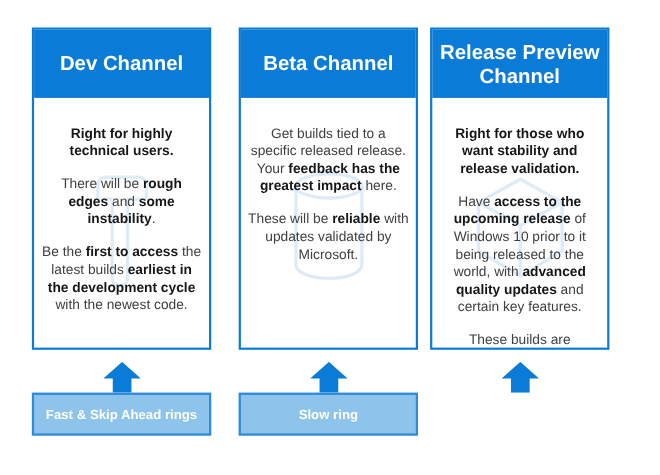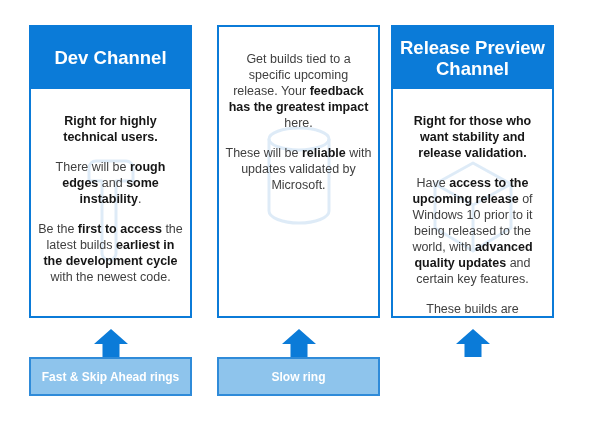--- a/index.html
+++ b/index.html
@@ -72,26 +72,29 @@
     <svg class="arrow" width="34" height="28" viewBox="0 0 34 28">
       <polygon points="17,0 34,15 25.5,15 25.5,28 8.5,28 8.5,15 0,15"></polygon>
     </svg>
     <div class="ring-label">
       <span>Fast &amp; Skip Ahead rings</span>
     </div>
   </div>
 
   <div class="column col-1">
     <div class="card">
+      <div class="card-header">
+        <span>Beta Channel</span>
+      </div>
       <div class="card-body">
         <svg class="watermark" width="76" height="108" viewBox="0 0 76 108">
           <ellipse cx="38" cy="16" rx="30" ry="11"></ellipse>
           <path d="M8 16 v72 a30 12 0 0 0 60 0 v-72"></path>
         </svg>
-        <p><span>Get builds tied to a specific upcoming release. Your </span><b>feedback has the greatest impact</b><span> here.</span></p>
+        <p><span>Get builds tied to a specific released release. Your </span><b>feedback has the greatest impact</b><span> here.</span></p>
         <p><span>These will be </span><b>reliable</b><span> with updates validated by Microsoft.</span></p>
       </div>
     </div>
     <svg class="arrow" width="34" height="28" viewBox="0 0 34 28">
       <polygon points="17,0 34,15 25.5,15 25.5,28 8.5,28 8.5,15 0,15"></polygon>
     </svg>
     <div class="ring-label">
       <span>Slow ring</span>
     </div>
   </div>

